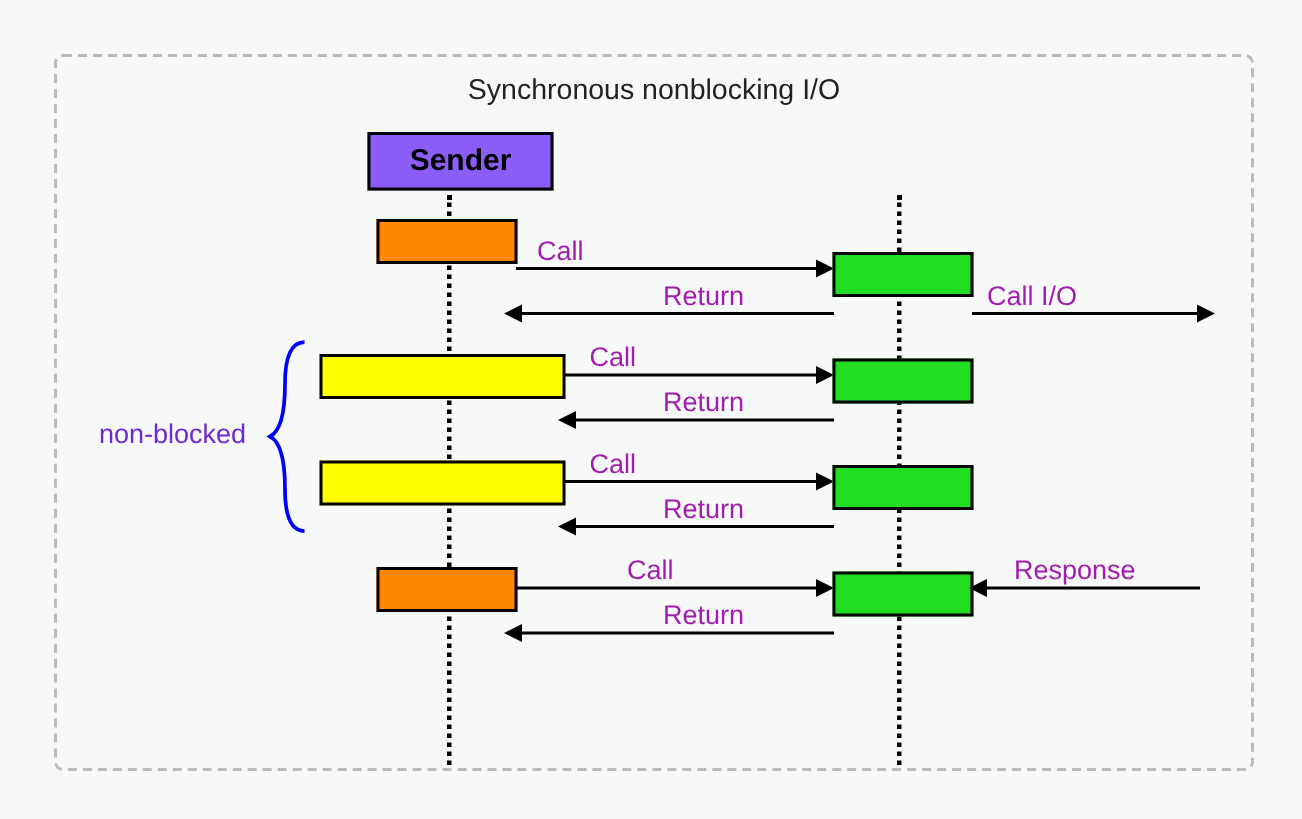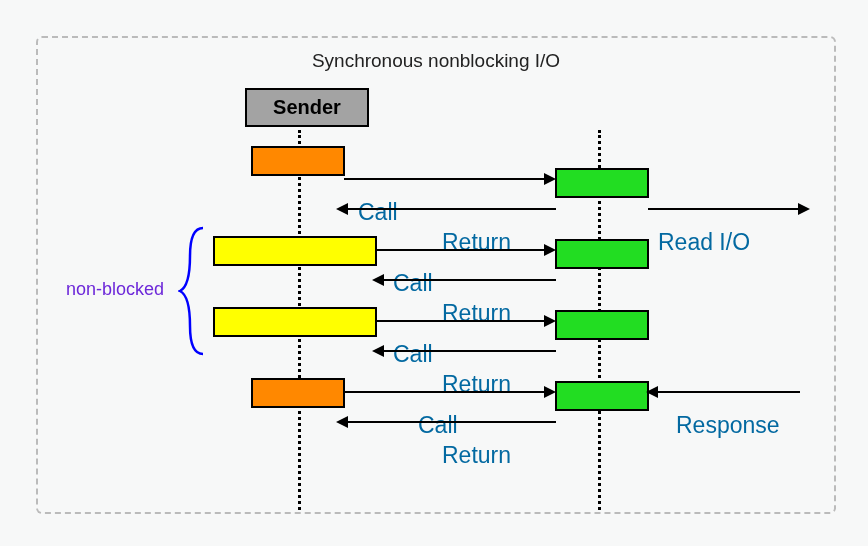--- a/index.html
+++ b/index.html
@@ -24,21 +24,21 @@
       position: absolute;
       top: 12px;
       left: 50%;
       transform: translateX(-50%);
       font-size: 19px;
       color: #222;
     }
     .actor-box {
       position: absolute;
       border: 2.5px solid #000;
-      background: #a3a3a3;
+      background: #8b5cf6;
       padding: 6px 18px;
       font-size: 20px;
       font-weight: bold;
       text-align: center;
     }
     .sender-box { left: 207px; top: 50px; width: 84px; }
     .receiver-box { left: 497px; top: 50px; width: 106px; }
     .lifeline {
       position: absolute;
       border-left: 3px dotted #000;
@@ -67,23 +67,22 @@
     }
     .arrow-head-left {
       position: absolute;
       width: 0; height: 0;
       border-top: 6px solid transparent;
       border-bottom: 6px solid transparent;
       border-right: 12px solid #000;
     }
     .arrow-label {
       position: absolute;
-      font-size: 23px;
-      color: #0369a1;
-      margin-top: 42px;
+      font-size: 18px;
+      color: #a21caf;
     }
     .nonblocked-label {
       position: absolute;
       font-size: 18px;
       color: #6d28d9;
     }
     .brace {
       position: absolute;
       stroke: #0000ff;
       stroke-width: 2.5;
@@ -106,21 +105,21 @@
   <div class="arrow-head-right" style="left:506px; top:135px;"></div>
   <div class="arrow-label" style="left:320px; top:119px;">Call</div>
   <div class="activation green" style="left:517px; top:130px; width:90px;"></div>
 
   <div class="arrow-line" style="left:310px; top:170px; width:208px;"></div>
   <div class="arrow-head-left" style="left:298px; top:165px;"></div>
   <div class="arrow-label" style="left:404px; top:149px;">Return</div>
 
   <div class="arrow-line" style="left:610px; top:170px; width:152px;"></div>
   <div class="arrow-head-right" style="left:760px; top:165px;"></div>
-  <div class="arrow-label" style="left:620px; top:149px;">Read I/O</div>
+  <div class="arrow-label" style="left:620px; top:149px;">Call I/O</div>
 
   <div class="activation yellow" style="left:175px; top:198px; width:160px;"></div>
   <div class="arrow-line" style="left:338px; top:211px; width:170px;"></div>
   <div class="arrow-head-right" style="left:506px; top:206px;"></div>
   <div class="arrow-label" style="left:355px; top:190px;">Call</div>
   <div class="activation green" style="left:517px; top:201px; width:90px;"></div>
   <div class="arrow-line" style="left:346px; top:241px; width:172px;"></div>
   <div class="arrow-head-left" style="left:334px; top:236px;"></div>
   <div class="arrow-label" style="left:404px; top:220px;">Return</div>
 

